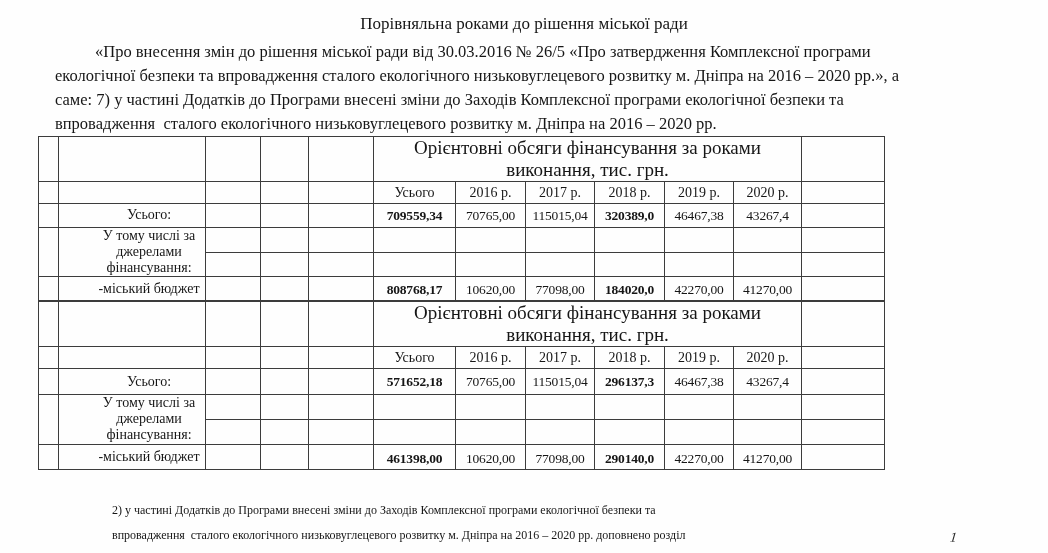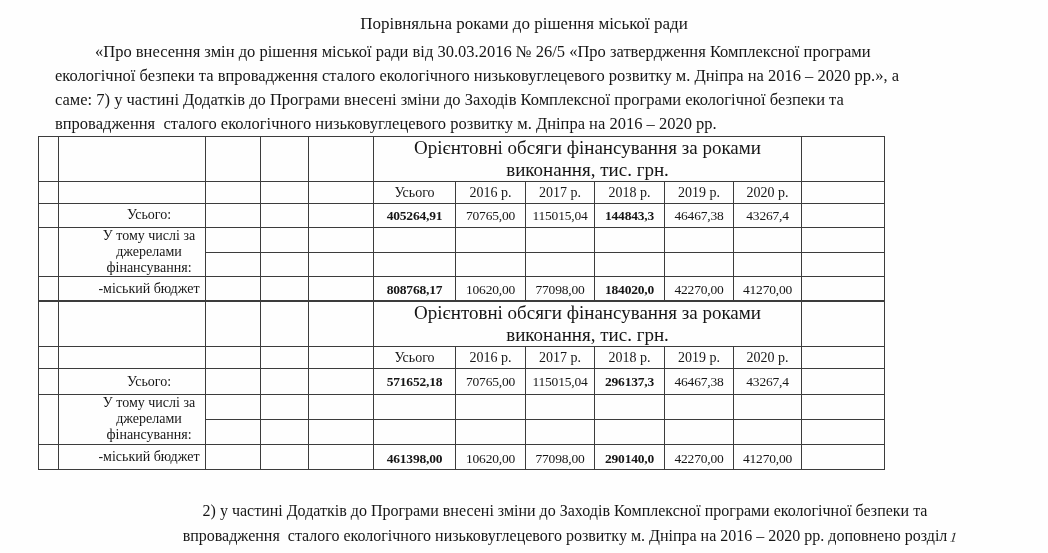--- a/index.html
+++ b/index.html
@@ -53,24 +53,23 @@
   .doc-table .val.bold { font-weight: bold; }
   .doc-table .low { vertical-align: bottom; padding-bottom: 2px; }
   .t1 .r1 { height: 22px; } .t1 .r2 { height: 22px; } .t1 .r3 { height: 24px; }
   .t1 .r4a { height: 14px; } .t1 .r4b { height: 14px; } .t1 .r5 { height: 24px; }
   .t2 .r1 { height: 23px; } .t2 .r2 { height: 22px; } .t2 .r3 { height: 26px; }
   .t2 .r4a { height: 15px; } .t2 .r4b { height: 15px; } .t2 .r5 { height: 25px; }
   .closing {
     margin: 28px 30px 0 112px;
   }
   .closing .line {
-    font-size: 16px;
+    font-size: 12px;
     line-height: 25px;
     white-space: pre;
-    text-align: center;
   }
   .page-mark {
     position: absolute;
     left: 950px;
     top: 530px;
     font-size: 14px;
     font-style: italic;
     transform: rotate(6deg);
     color: #2a2a2a;
   }
@@ -128,24 +127,24 @@
       <td>2019 р.</td>
       <td>2020 р.</td>
       <td></td>
     </tr>
     <tr class="r3">
       <td></td>
       <td class="lbl">Усього:</td>
       <td></td>
       <td></td>
       <td></td>
-      <td class="val bold">405264,91</td>
+      <td class="val bold">709559,34</td>
       <td class="val">70765,00</td>
       <td class="val">115015,04</td>
-      <td class="val bold">144843,3</td>
+      <td class="val bold">320389,0</td>
       <td class="val">46467,38</td>
       <td class="val">43267,4</td>
       <td></td>
     </tr>
     <tr class="r4a">
       <td rowspan="2"></td>
       <td rowspan="2" class="lbl">У тому числі за джерелами фінансування:</td>
       <td></td>
           <td></td>
           <td></td>

